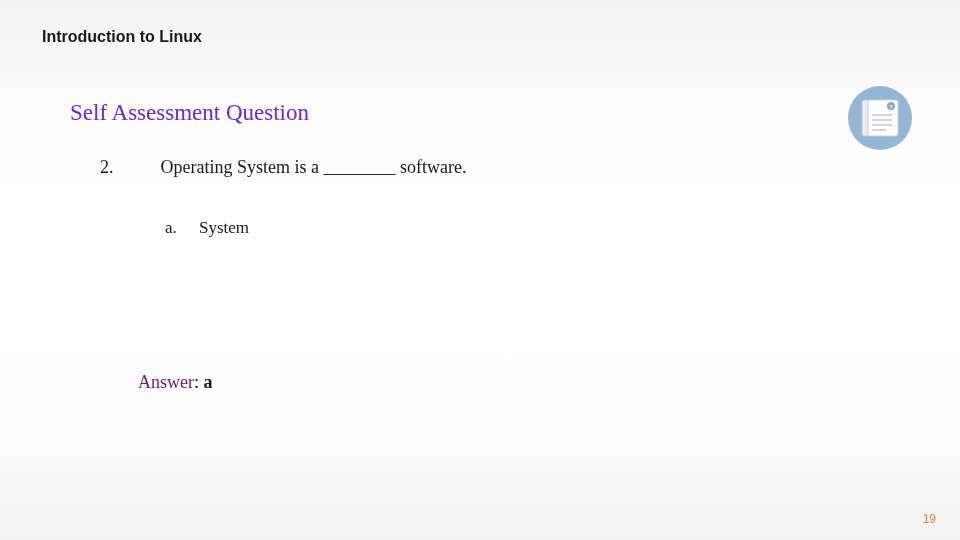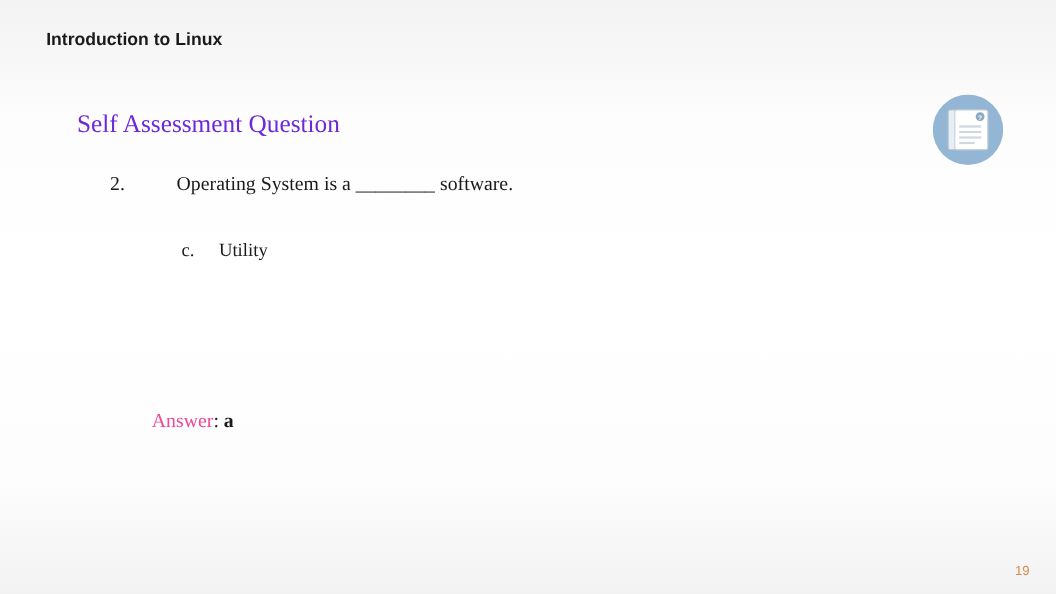--- a/index.html
+++ b/index.html
@@ -57,21 +57,21 @@
     display: inline-block;
     width: 34px;
   }
   .answer-row {
     position: absolute;
     top: 372px;
     left: 138px;
     font-size: 18px;
   }
   .answer-label {
-    color: #ec4899;
+    color: #701a75;
     display: inline;
   }
   .answer-colon {
     color: #1a1a1a;
     display: inline;
   }
   .answer-value {
     font-weight: bold;
     color: #1a1a1a;
     display: inline;
@@ -113,21 +113,21 @@
   </svg>
 </div>
 
 <div class="question-row">
   <span class="question-number">2.</span>
   <span class="question-text">Operating System is a ________ software.</span>
 </div>
 
 <div class="options">
   <div class="option">
-    <span class="option-letter">c.</span><span>Utility</span>
+    <span class="option-letter">a.</span><span>System</span>
   </div>
 </div>
 
 <div class="answer-row">
   <span class="answer-label">Answer</span><span class="answer-colon">: </span><span class="answer-value">a</span>
 </div>
 
 <div class="page-number">19</div>
 
 </body></html>

